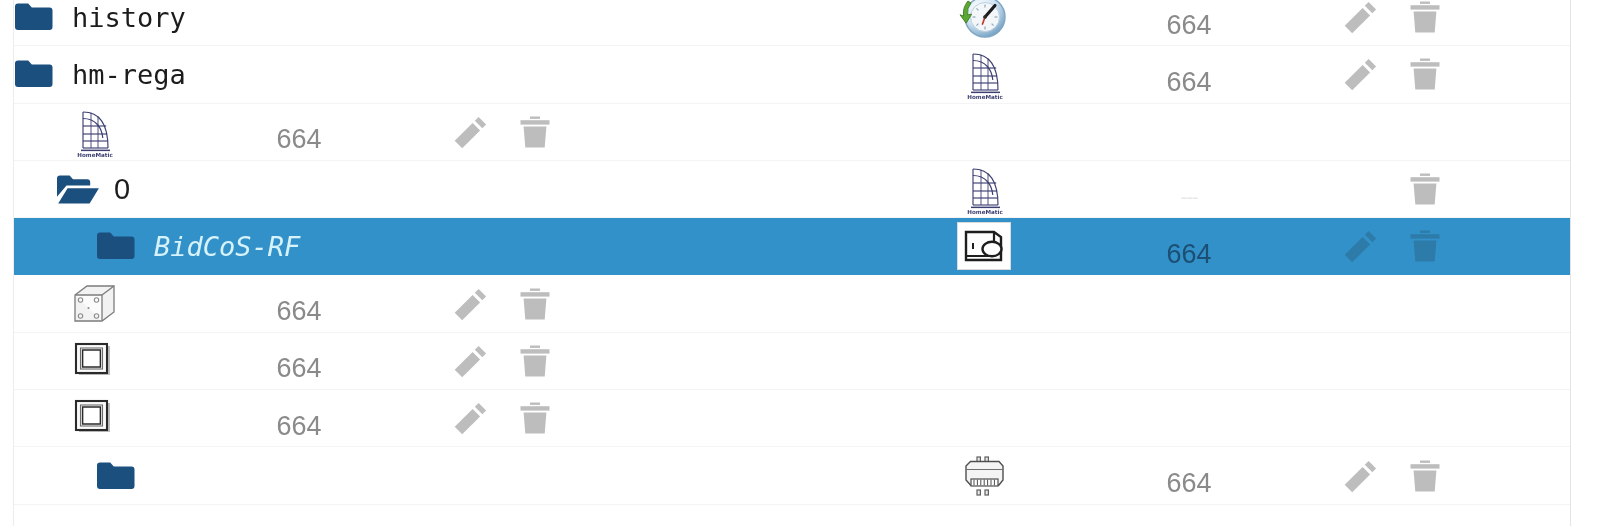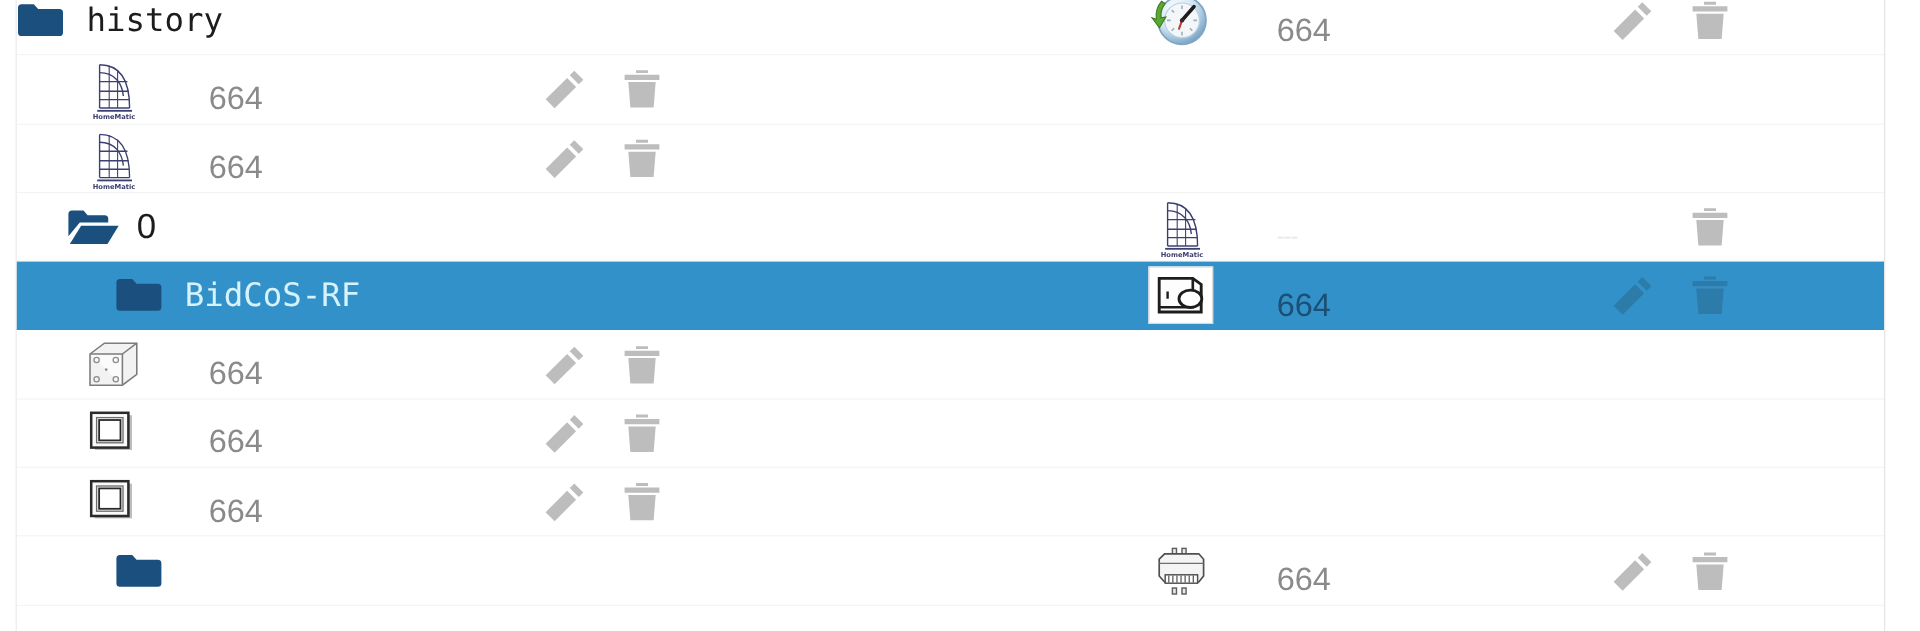--- a/index.html
+++ b/index.html
@@ -86,20 +86,21 @@
     color: #1c1c1c;
     letter-spacing: 0.2px;
   }
   .name-label.mono {
     font-family: "DejaVu Sans Mono", "Liberation Mono", monospace;
     font-size: 27px;
     letter-spacing: 0;
   }
   .row.selected .name-label {
     color: #d6f2fb;
+    font-style: italic;
   }
 
   
   .cell-type {
     flex: 0 0 160px;
     display: flex;
     align-items: center;
     justify-content: center;
     height: 57px;
   }
@@ -114,21 +115,21 @@
   .type-icon.boxed {
     background: #ffffff;
     border: 1px solid #d9d9d9;
     width: 52px;
     height: 46px;
   }
 
   
   .cell-mode {
     flex: 0 0 250px;
-    text-align: left;
+    text-align: center;
     padding-right: 22px;
     font-size: 27px;
     color: #8a8a8a;
     margin-top: 16px;
   }
   .row.selected .cell-mode { color: #1b4f73; }
   .cell-mode.empty {
     color: #e8e8e8;
     font-size: 20px;
     letter-spacing: -1px;
@@ -205,20 +206,29 @@
           <span class="action-icon">
             <svg width="34" height="34" viewBox="0 0 34 34">
               <path fill="#bdbdbd" d="M12 1.5 h10 v2.4 h-10z"></path>
               <path fill="#bdbdbd" d="M2.5 5.2 h29 v4.4 h-29z"></path>
               <path fill="#bdbdbd" d="M5.6 11.4 h22.8 l-1.7 21.2 h-19.4z"></path>
             </svg>
           </span>
         </div>
       </div>
       <div class="row">
+        <div class="cell-name">
+          <span class="indent" style="width: 0px;"></span>
+          <span class="folder-icon">
+            <svg width="40" height="30" viewBox="0 0 40 30">
+              <path fill="#1b4f7e" d="M1 4.5a3 3 0 0 1 3-3h10.2l3.6 4h17.7a3 3 0 0 1 3 3v16.5a3 3 0 0 1-3 3H4a3 3 0 0 1-3-3z"></path>
+            </svg>
+          </span>
+          <span class="name-label mono">hm-rega</span>
+        </div>
         <div class="cell-type">
           <span class="type-icon">
             <svg width="48" height="52" viewBox="0 0 48 52">
               <g fill="none" stroke="#3c3f72" stroke-width="1.15">
                 <path d="M13 6 C30 6 38 18 38 42"></path>
                 <path d="M13 6 L13 42"></path>
                 <path d="M13 42 L38 42"></path>
                 <path d="M13 12.5 C26 12.5 31.8 22 32.8 32"></path>
                 <path d="M13 20 H36.2"></path>
                 <path d="M13 28 H37.2"></path>

